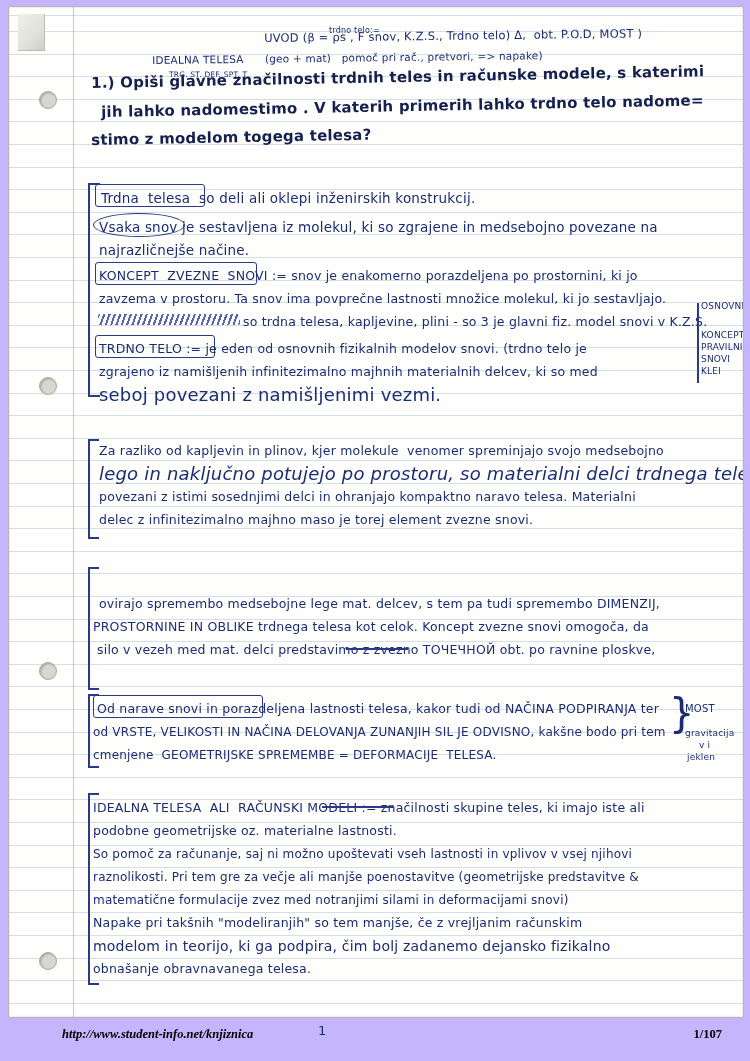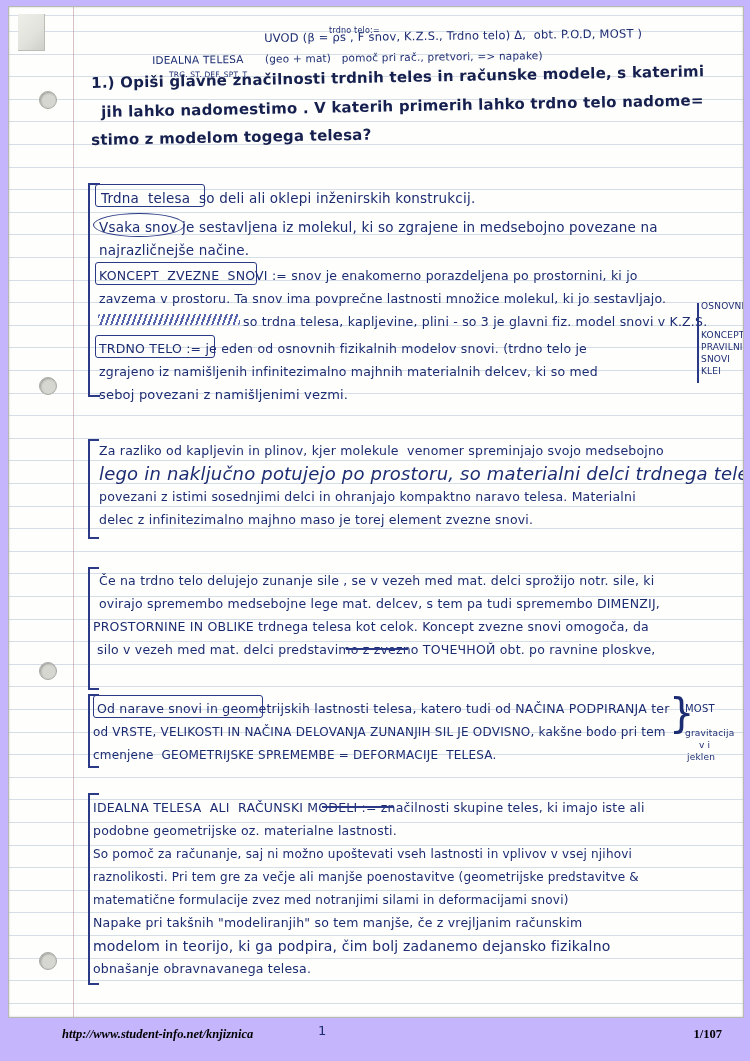--- a/index.html
+++ b/index.html
@@ -121,21 +121,21 @@
 
     <div class="hw l ink-blue" style="left:90px;top:281px;font-size:12.5px;">zavzema v prostoru. Ta snov ima povprečne lastnosti množice molekul, ki jo sestavljajo.</div>
 
     <div class="scribble" style="left:89px;top:307px;width:142px;"></div>
     <div class="hw l ink-blue" style="left:234px;top:304px;font-size:12.5px;">so trdna telesa, kapljevine, plini - so 3 je glavni fiz. model snovi v K.Z.S.</div>
 
     <div class="box" style="left:86px;top:328px;width:118px;height:21px;"></div>
     <div class="hw l ink-blue" style="left:90px;top:331px;font-size:12.5px;">TRDNO TELO := je eden od osnovnih fizikalnih modelov snovi. (trdno telo je</div>
 
     <div class="hw l ink-blue" style="left:90px;top:354px;font-size:12.5px;">zgrajeno iz namišljenih infinitezimalno majhnih materialnih delcev, ki so med</div>
-    <div class="hw l ink-blue" style="left:90px;top:377px;font-size:13px;">seboj povezani z namišljenimi vezmi.</div>
+    <div class="hw l ink-blue" style="left:90px;top:377px;font-size:18px;">seboj povezani z namišljenimi vezmi.</div>
 
     <div class="vline" style="left:688px;top:296px;height:80px;"></div>
     <div class="hw xs ink-blue" style="left:692px;top:293px;">OSNOVNI</div>
     <div class="hw xs ink-blue" style="left:692px;top:322px;">KONCEPT</div>
     <div class="hw xs ink-blue" style="left:692px;top:334px;">PRAVILNIK</div>
     <div class="hw xs ink-blue" style="left:692px;top:346px;">SNOVI</div>
     <div class="hw xs ink-blue" style="left:692px;top:358px;">KLEI</div>
 
     <div class="vline" style="left:79px;top:432px;height:98px;"></div>
     <div class="hline" style="left:79px;top:432px;width:11px;"></div>
@@ -143,32 +143,31 @@
 
     <div class="hw l ink-blue" style="left:90px;top:433px;font-size:12.5px;">Za razliko od kapljevin in plinov, kjer molekule  venomer spreminjajo svojo medsebojno</div>
     <div class="hw l ink-blue" style="left:90px;top:456px;font-size:18px;font-style:italic;">lego in naključno potujejo po prostoru, so materialni delci trdnega telesa ves čas</div>
     <div class="hw l ink-blue" style="left:90px;top:479px;font-size:12.5px;">povezani z istimi sosednjimi delci in ohranjajo kompaktno naravo telesa. Materialni</div>
     <div class="hw l ink-blue" style="left:90px;top:502px;font-size:12.5px;">delec z infinitezimalno majhno maso je torej element zvezne snovi.</div>
 
     <div class="vline" style="left:79px;top:560px;height:121px;"></div>
     <div class="hline" style="left:79px;top:560px;width:11px;"></div>
     <div class="hline" style="left:79px;top:681px;width:11px;"></div>
 
-    <div class="hw l ink-blue" style="left:90px;top:563px;font-size:12.5px;">Če na trdno telo delujejo zunanje sile , se v vezeh med mat. delci sprožijo notr. sile, ki</div>
     <div class="hw l ink-blue" style="left:90px;top:586px;font-size:12.5px;">ovirajo spremembo medsebojne lege mat. delcev, s tem pa tudi spremembo DIMENZIJ,</div>
     <div class="hw l ink-blue" style="left:84px;top:609px;font-size:12.5px;">PROSTORNINE IN OBLIKE trdnega telesa kot celok. Koncept zvezne snovi omogoča, da</div>
     <div class="hw l ink-blue" style="left:88px;top:632px;font-size:12.5px;">silo v vezeh med mat. delci predstavimo z zvezno ТОЧЕЧНОЙ obt. po ravnine ploskve,</div>
     <div class="hline" style="left:337px;top:641px;width:62px;"></div>
 
     <div class="vline" style="left:79px;top:687px;height:72px;"></div>
     <div class="hline" style="left:79px;top:687px;width:11px;"></div>
     <div class="hline" style="left:79px;top:759px;width:11px;"></div>
 
     <div class="box" style="left:84px;top:688px;width:168px;height:21px;"></div>
-    <div class="hw l ink-blue" style="left:88px;top:691px;font-size:12.5px;">Od narave snovi in geometrijskih lastnosti telesa, katero tudi od NAČINA PODPIRANJA ter</div>
+    <div class="hw l ink-blue" style="left:88px;top:691px;font-size:12.5px;">Od narave snovi in porazdeljena lastnosti telesa, kakor tudi od NAČINA PODPIRANJA ter</div>
     <div class="hw l ink-blue" style="left:84px;top:714px;font-size:12px;">od VRSTE, VELIKOSTI IN NAČINA DELOVANJA ZUNANJIH SIL JE ODVISNO, kakšne bodo pri tem</div>
     <div class="hw l ink-blue" style="left:84px;top:737px;font-size:12px;">cmenjene  GEOMETRIJSKE SPREMEMBE = DEFORMACIJE  TELESA.</div>
 
     <div class="brace" style="left:660px;top:686px;">}</div>
     <div class="hw sm ink-blue" style="left:676px;top:694px;font-size:10px;">MOST</div>
     <div class="hw xs ink-blue" style="left:676px;top:720px;">gravitacija</div>
     <div class="hw xs ink-blue" style="left:690px;top:732px;">v i</div>
     <div class="hw xs ink-blue" style="left:678px;top:744px;">jeklen</div>
 
     <div class="vline" style="left:79px;top:786px;height:190px;"></div>

